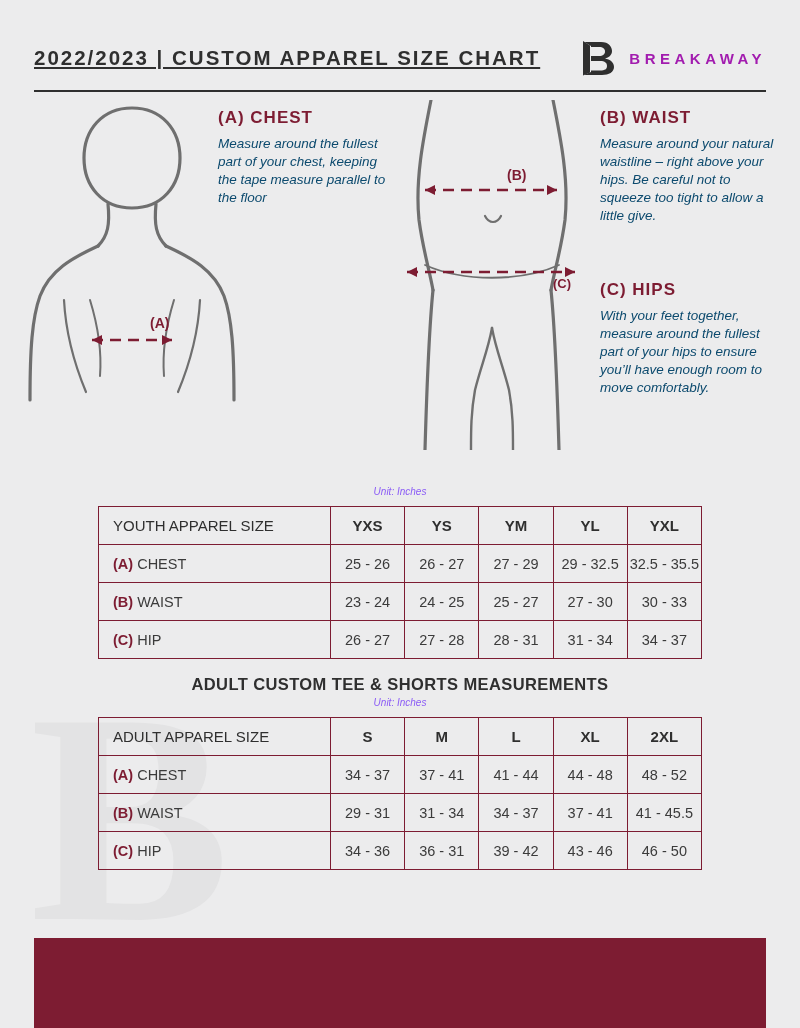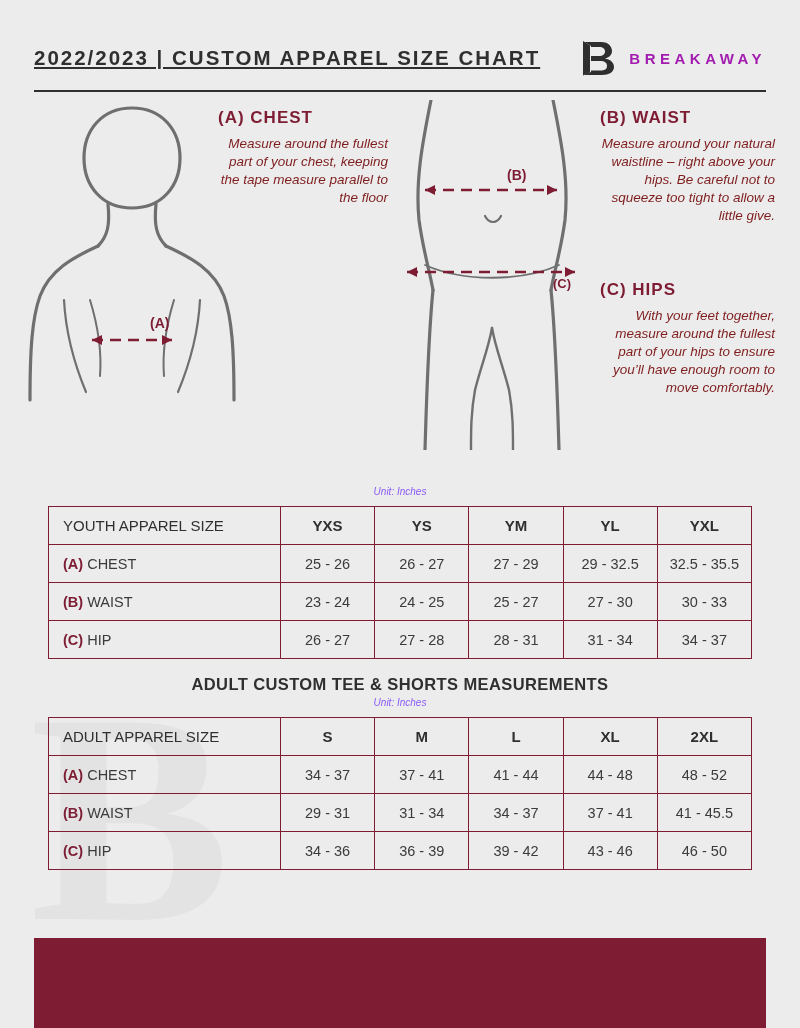--- a/index.html
+++ b/index.html
@@ -86,22 +86,21 @@
     font-size: 17px;
     font-weight: bold;
     letter-spacing: 1px;
     color: #7d1c32;
     margin-bottom: 7px;
   }
   .callout-body {
     font-size: 13.5px;
     font-style: italic;
     line-height: 1.33;
-    color: #7f1d1d;
-    text-align: right;
+    color: #0c4a6e;
   }
   .callout-a { left: 218px; top: 8px; width: 170px; }
   .callout-b { left: 600px; top: 8px; width: 175px; }
   .callout-c { left: 600px; top: 180px; width: 175px; }
 
   
   .table-block { margin-top: 16px; }
   .table-title {
     text-align: center;
     font-size: 16.5px;
@@ -112,21 +111,21 @@
   .table-unit {
     text-align: center;
     font-size: 10px;
     font-style: italic;
     color: #8b5cf6;
     margin-top: 3px;
     margin-bottom: 9px;
   }
   table {
     border-collapse: collapse;
-    width: 704px;
+    width: 604px;
     margin: 0 auto;
     table-layout: fixed;
   }
   table th, table td {
     border: 1px solid #7d1c32;
     height: 38px;
     font-size: 14.5px;
     color: #3b3b3b;
     text-align: center;
     font-weight: normal;
@@ -354,21 +353,21 @@
             <td>34 - 37</td>
             <td>37 - 41</td>
             <td>41 - 45.5</td>
           </tr>
           <tr>
             <td class="rowhead">
               <span class="lbl">(C) </span>
               <span>HIP</span>
             </td>
             <td>34 - 36</td>
-            <td>36 - 39</td>
+            <td>36 - 31</td>
             <td>39 - 42</td>
             <td>43 - 46</td>
             <td>46 - 50</td>
           </tr>
         </tbody>
       </table>
     </div>
 
   </div>
 

